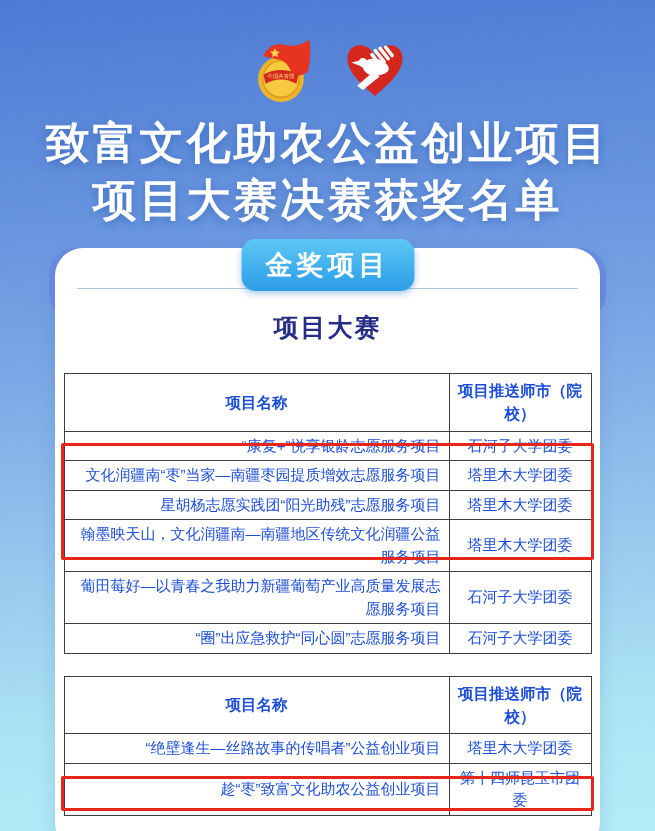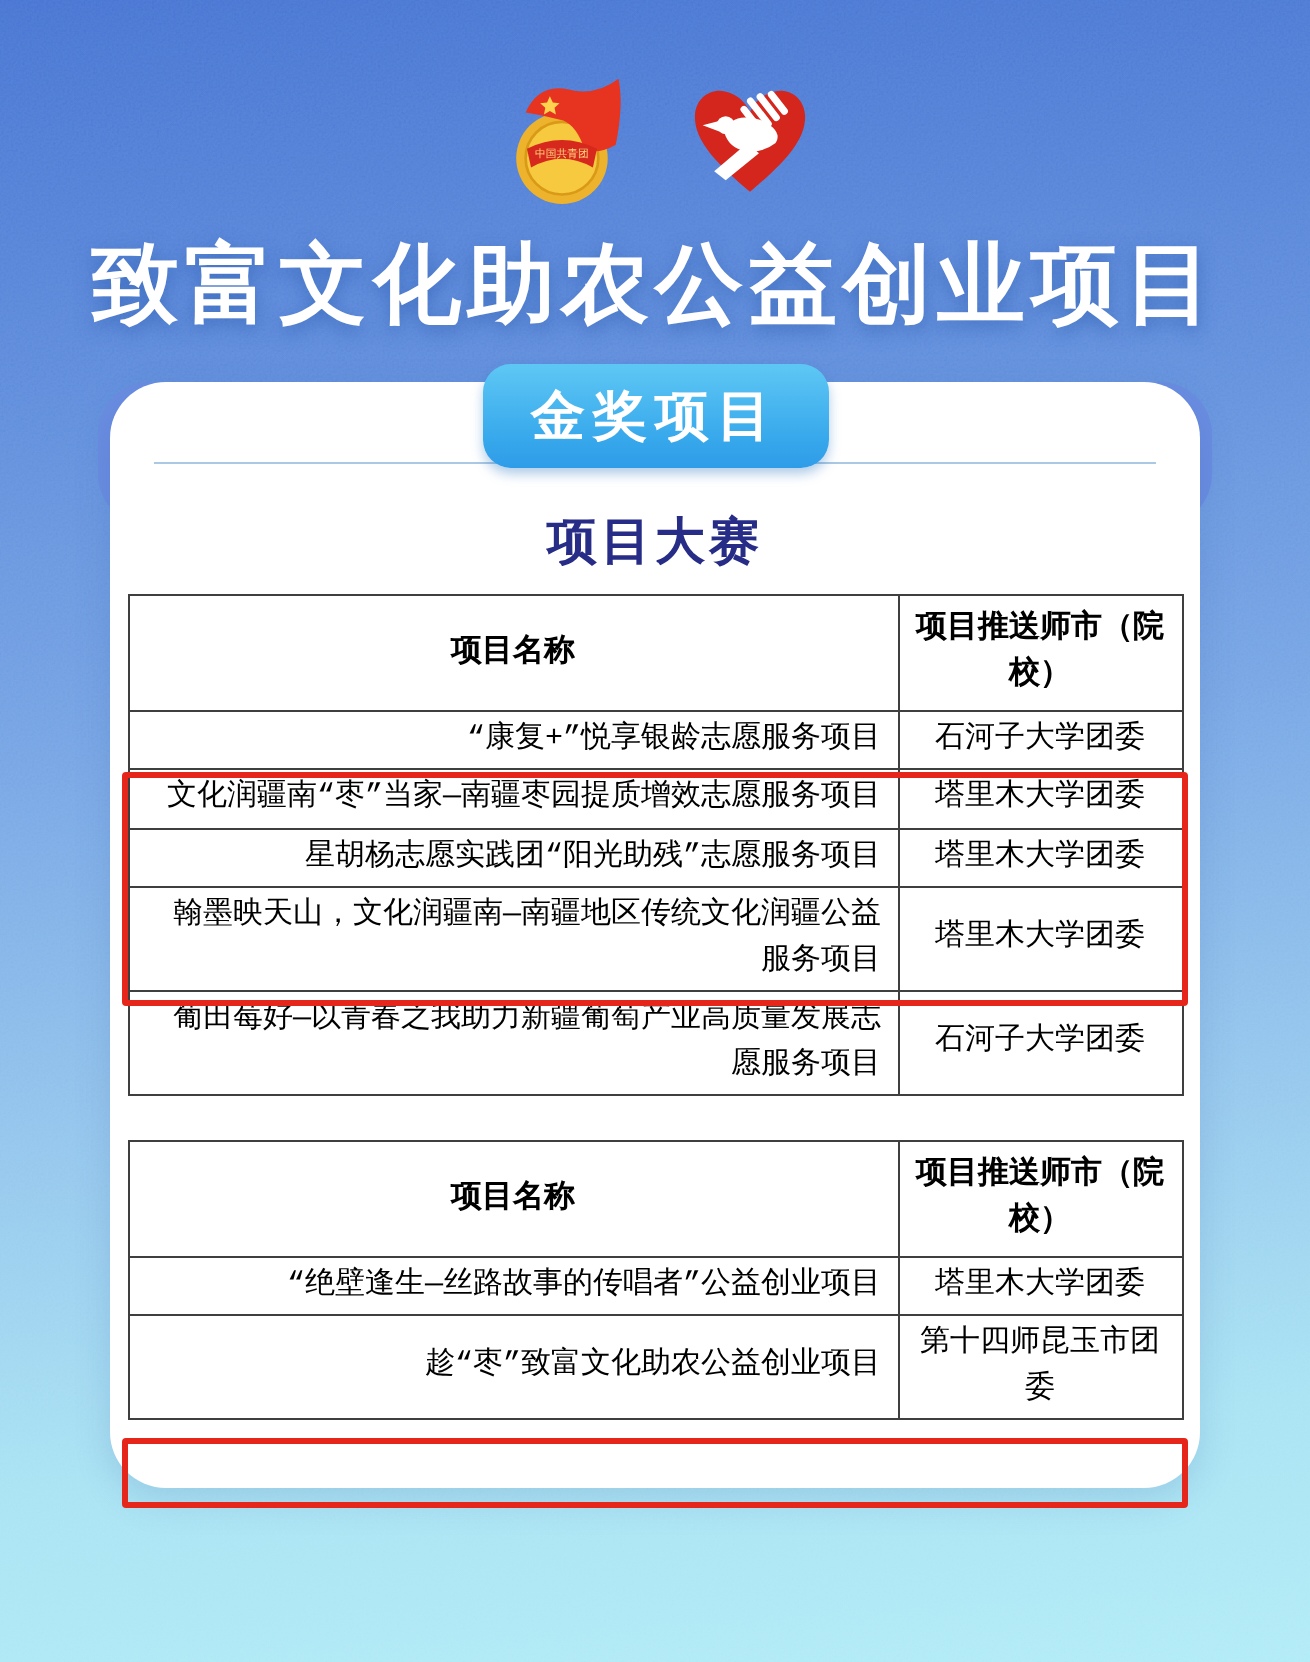--- a/index.html
+++ b/index.html
@@ -35,22 +35,22 @@
   }
   .btn-row{height:40px;border-bottom:1px solid #abc9e4;margin:0 22px;}
 
   .section-heading{
     margin-top:22px;display:flex;justify-content:center;align-items:center;
     color:#272c87;font-size:25px;font-weight:800;letter-spacing:2px;height:32px;flex-direction:column;
   }
   .hbar{width:2px;height:24px;background:#272c87;display:inline-block;margin:0 12px;}
 
   table{
-    border-collapse:collapse;margin:11px auto 0;width:527px;table-layout:fixed;
-    font-family:Liberation Mono, monospace;color:#000000;font-size:15px;
+    border-collapse:collapse;margin:30px auto 0;width:527px;table-layout:fixed;
+    font-family:Liberation Sans, sans-serif;color:#1d4ed8;font-size:15px;
   }
   th,td{border:1px solid #3f3f3f;line-height:1.5;}
   th{font-weight:700;padding:5px 6px;font-size:15.5px;}
   col.c1{width:385px;} col.c2{width:142px;}
   td.c-proj{text-align:right;padding:3px 8px 3px 11px;}
   td.c-org{text-align:center;padding:3px 4px;}
   .t2{margin-top:22px;}
   .sh2{margin-top:28px;}
 
   .red-frame{
@@ -91,20 +91,21 @@
         <path d="M30,42 Q34,30 46,30 Q60,30 68,38 Q74,44 70,50 Q60,58 46,56 Q34,54 30,42 Z"></path>
         <circle cx="31" cy="36" r="7"></circle>
         <path d="M25,33 L13,36 L26,41 Z"></path>
         <path d="M22,72 L48,50 L57,58 L31,79 Z"></path>
       </g>
     </svg>
   </div>
 
   <div class="main-title">
     <div>致富文化助农公益创业项目</div>
+    <div>项目大赛决赛获奖名单</div>
   </div>
 
   <div class="card-wrap">
     <div class="band"></div>
     <div class="card">
       <div class="gold-btn">金奖项目</div>
       <div class="btn-row"></div>
 
       <div class="section-heading">
         <span class="hbar"></span>
@@ -143,20 +144,24 @@
             <tr class="hl">
               <td class="c-proj">翰墨映天山，文化润疆南—南疆地区传统文化润疆公益服务项目</td>
               <td class="c-org">塔里木大学团委</td>
             </tr>
 
             <tr>
               <td class="c-proj">葡田莓好—以青春之我助力新疆葡萄产业高质量发展志愿服务项目</td>
               <td class="c-org">石河子大学团委</td>
             </tr>
 
+            <tr>
+              <td class="c-proj">“圈”出应急救护“同心圆”志愿服务项目</td>
+              <td class="c-org">石河子大学团委</td>
+            </tr>
           </tbody>
       </table>
 
 
       <table class="t2">
         <colgroup>
             <col class="c1">
             <col class="c2">
           </colgroup>
         <thead>

